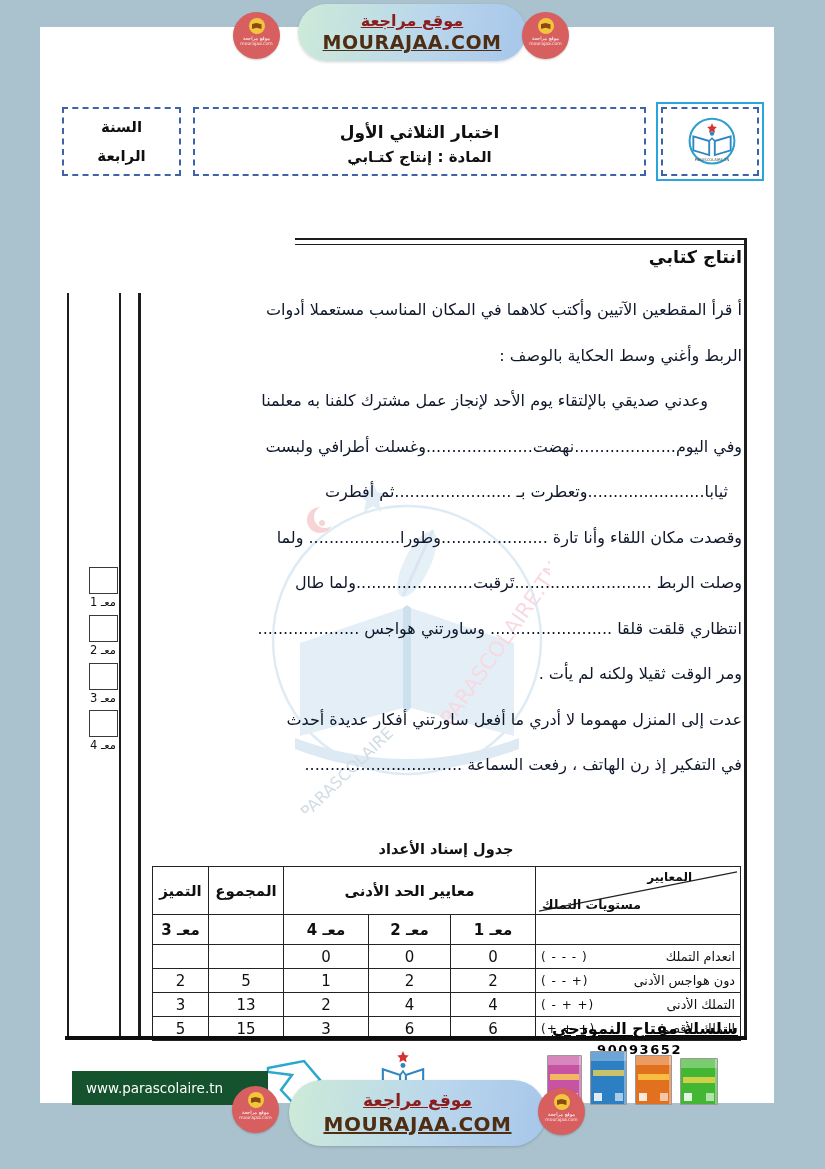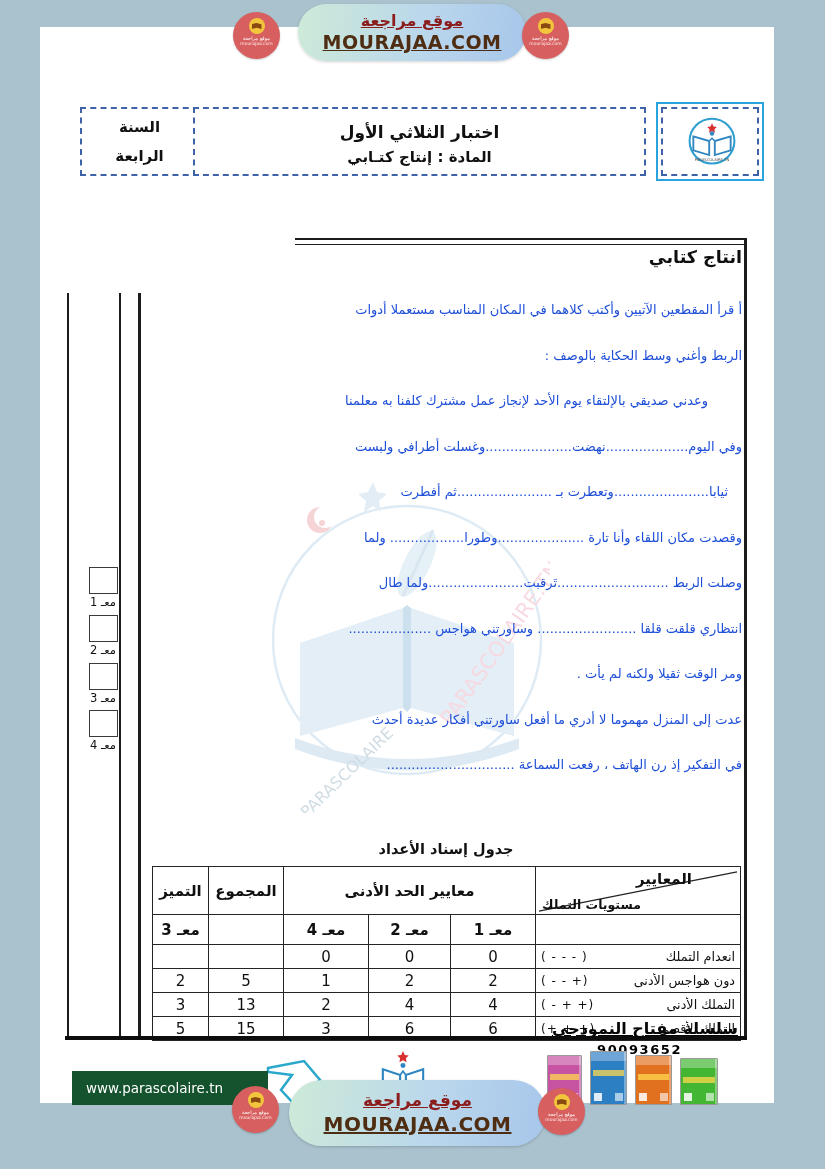--- a/index.html
+++ b/index.html
@@ -33,21 +33,21 @@
   
   .vline{position:absolute;background:#1c1c1c;z-index:3;}
   .topline{position:absolute;left:295px;top:238px;width:452px;height:7px;box-sizing:border-box;
            border-top:2.5px solid #1c1c1c;border-bottom:1.8px solid #1c1c1c;z-index:3;}
   .botline{position:absolute;left:65px;top:1036px;width:682px;height:3.5px;background:#0d0d0d;z-index:4;}
 
   .sectitle{position:absolute;left:600px;top:247px;width:142px;text-align:right;direction:rtl;
             font-weight:bold;font-size:17.5px;color:#0e0e0e;z-index:3;}
 
   .textblock{position:absolute;left:148px;top:287px;width:594px;z-index:3;}
-  .tline{height:45.5px;line-height:45.5px;direction:rtl;font-size:13px;color:#1d4ed8;
+  .tline{height:45.5px;line-height:45.5px;direction:rtl;font-size:16px;color:#0f172a;
          white-space:nowrap;overflow:hidden;}
   .ind1{padding-right:34px;}
   .ind2{padding-right:14px;}
 
   
   .mgroup{position:absolute;left:78px;width:50px;text-align:center;z-index:3;}
   .cb{width:27px;height:25px;border:1.6px solid #3a3a3a;background:#fff;margin:0 auto;}
   .cbl{font-size:11.5px;direction:rtl;color:#111;margin-top:1px;}
 
   
@@ -55,21 +55,21 @@
           font-size:14.5px;font-weight:bold;color:#111;z-index:3;}
   table.score{border-collapse:collapse;direction:rtl;width:588px;table-layout:fixed;background:#fff;}
   table.score td{border:1.4px solid #242424;text-align:center;vertical-align:middle;padding:0;
                  font-size:15px;color:#101010;}
   td.hd{font-size:13.5px;font-weight:bold;direction:rtl;}
   .lvl{display:flex;justify-content:space-between;align-items:center;padding:0 5px;direction:rtl;
        font-size:12.8px;white-space:nowrap;overflow:hidden;}
   .marks{direction:ltr;font-size:12px;letter-spacing:1px;}
   .diag{position:relative;}
   .diag svg{position:absolute;left:0;top:0;width:100%;height:100%;}
-  .c-top{position:absolute;top:3px;right:48px;font-size:15px;font-weight:bold;direction:rtl;}
+  .c-top{position:absolute;top:3px;right:48px;font-size:12px;font-weight:bold;direction:rtl;}
   .c-bot{position:absolute;bottom:2px;left:6px;font-size:12.5px;font-weight:bold;direction:rtl;}
 
   
   .series{position:absolute;left:543px;top:1019px;width:204px;text-align:center;direction:rtl;
           font-size:16px;font-weight:bold;color:#060606;text-decoration:underline;z-index:5;}
   .barcode{position:absolute;left:597px;top:1042px;font-size:13px;font-weight:bold;letter-spacing:1.6px;
            color:#000;z-index:5;}
   .books{position:absolute;left:547px;top:1053px;height:52px;display:flex;align-items:flex-end;gap:8px;z-index:5;}
   .book{border:1px solid #9a9a9a;border-radius:1px;position:relative;box-shadow:inset -2px 0 0 rgba(255,255,255,.35);}
   .book .band{position:absolute;left:0;top:0;width:100%;height:9px;background:rgba(255,255,255,.3);}
@@ -95,21 +95,21 @@
   <div class="pill" style="left:298px;top:4px;width:228px;height:57px;">
     <div class="ar">موقع مراجعة</div>
     <div class="dom">MOURAJAA.COM</div>
   </div>
   <div class="badge" style="left:522px;top:12px;">
     <div class="yc"></div>
     <div class="t1">موقع مراجعة</div>
     <div class="t2">mourajaa.com</div>
   </div>
 
-  <div class="dash" style="left:80px;top:107px;width:119px;height:69px;">
+  <div class="dash" style="left:62px;top:107px;width:119px;height:69px;">
     <div class="hcol" style="font-size:15px;line-height:1.9;">
       <span>السنة</span>
       <span>الرابعة</span>
     </div>
   </div>
   <div class="dash" style="left:193px;top:107px;width:453px;height:69px;">
     <div class="hcol">
       <span style="font-size:17px;line-height:1.8;">اختبار الثلاثي الأول</span>
       <span style="font-size:15px;">المادة : إنتاج كتـابي</span>
     </div>

